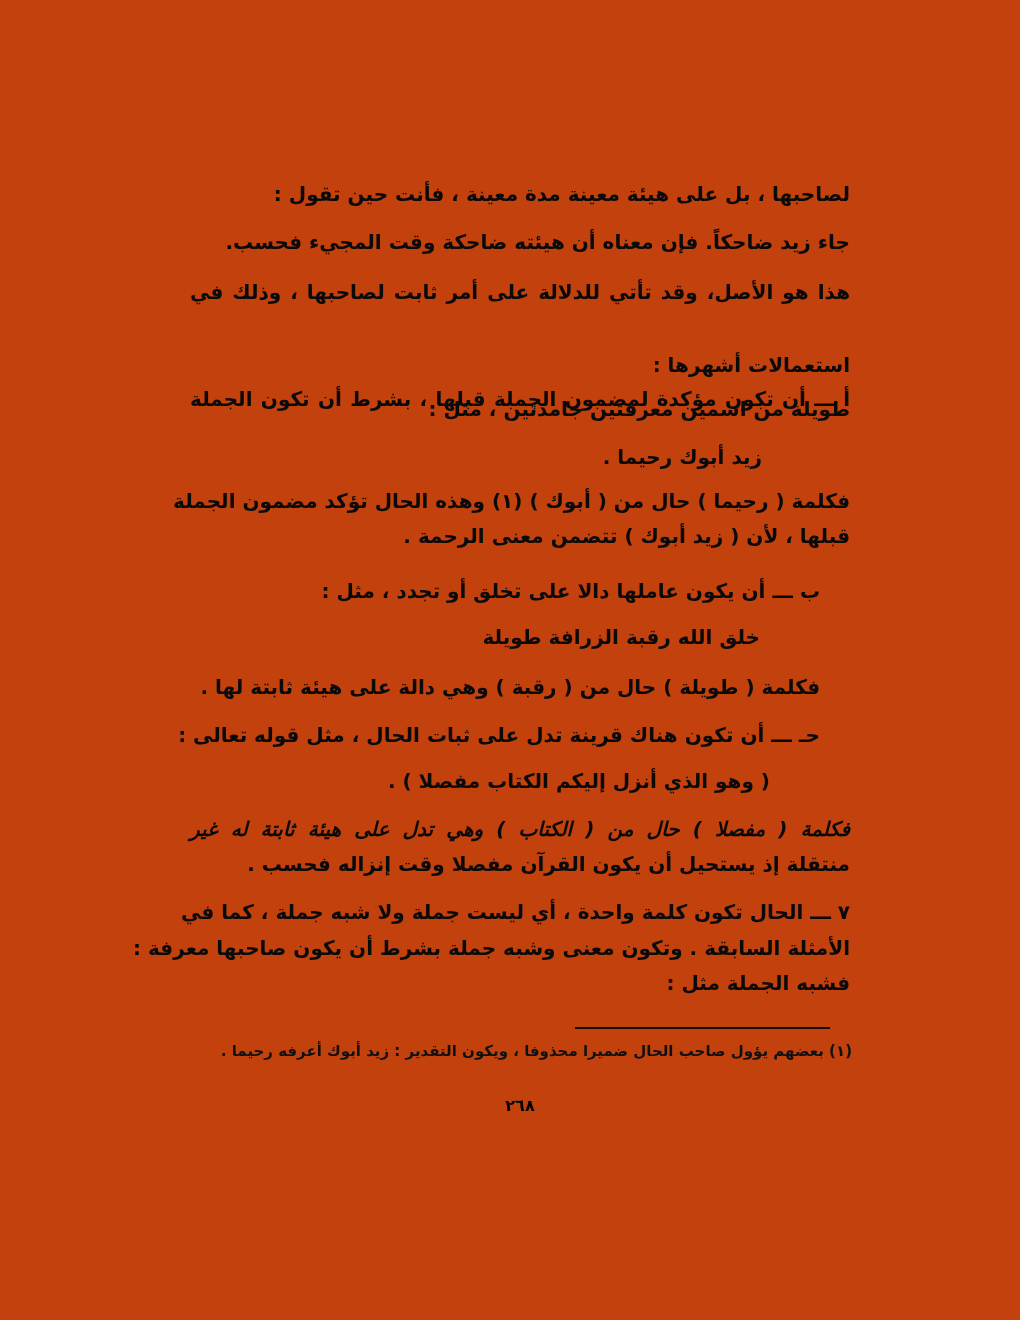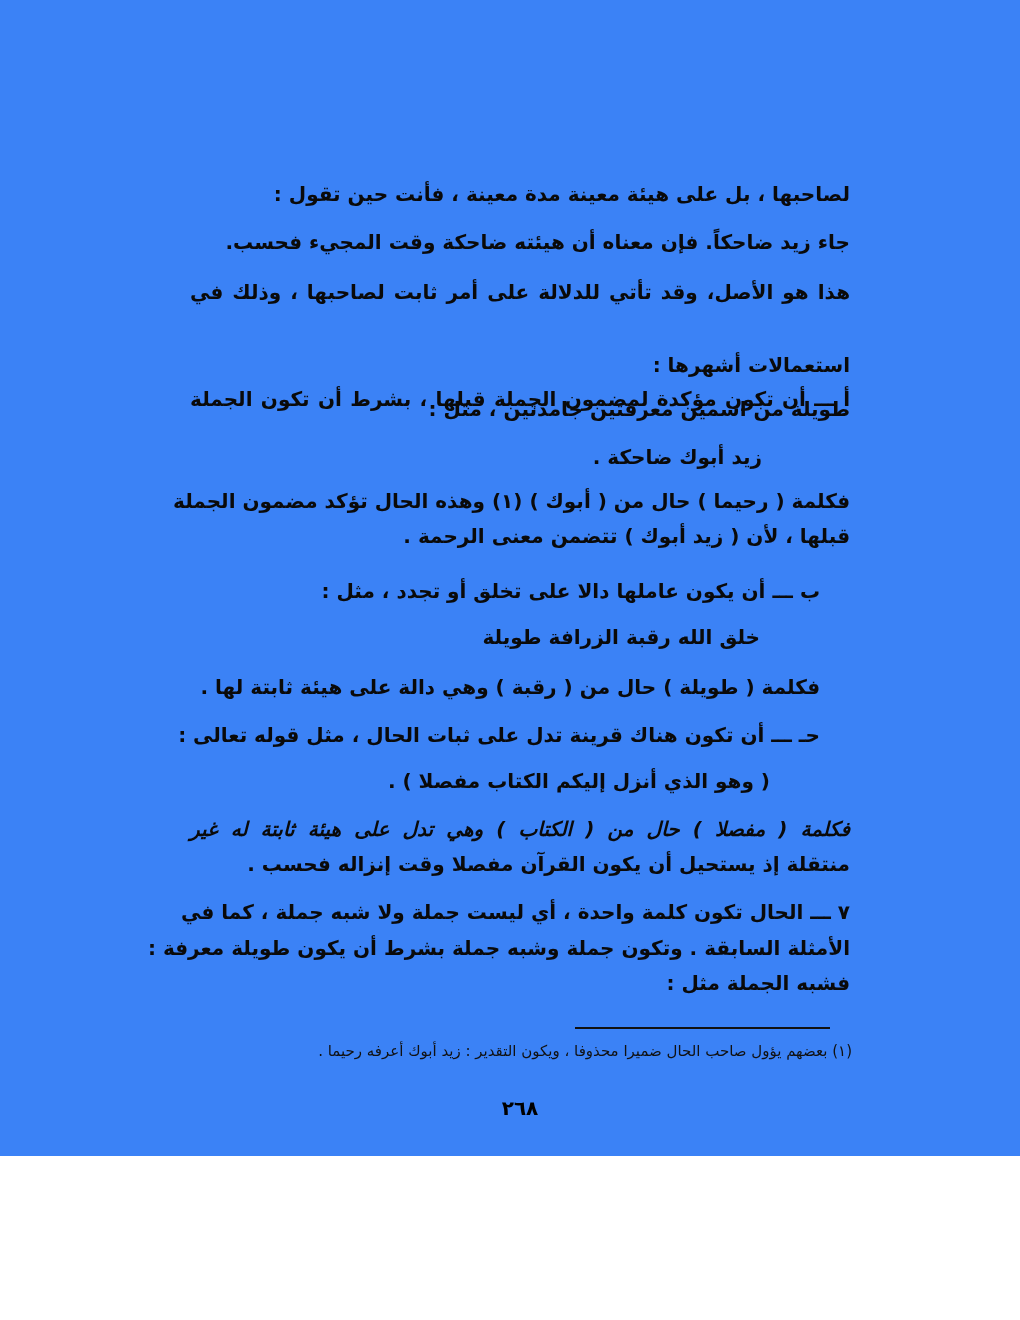--- a/index.html
+++ b/index.html
@@ -12,22 +12,22 @@
       height: 1320px;
       position: relative;
       overflow: hidden;
       font-family: "DejaVu Sans", sans-serif;
       color: #000000;
     }
     .page {
       position: absolute;
       left: 0; top: 0;
       width: 1020px;
-      height: 1156px;
-      background: #3b82f6;
+      height: 1320px;
+      background: #c2410c;
     }
     .line {
       position: absolute;
       direction: rtl;
       unicode-bidi: plaintext;
       white-space: nowrap;
       font-size: 20px;
       line-height: 28px;
       font-weight: bold;
       color: #0a0a0a;
@@ -54,63 +54,63 @@
       border-top: 2px solid #111111;
     }
     .footnote {
       position: absolute;
       right: 168px;
       top: 1040px;
       direction: rtl;
       white-space: nowrap;
       font-size: 15px;
       line-height: 22px;
-      font-weight: normal;
+      font-weight: bold;
       color: #111111;
     }
     .page-number {
       position: absolute;
       left: 490px;
       top: 1096px;
       width: 60px;
       text-align: center;
       direction: rtl;
-      font-size: 20px;
+      font-size: 16px;
       font-weight: bold;
       color: #000000;
     }
   </style>
 </head>
 <body>
 
 <div class="page">
 
   <div class="line start" style="top:180px;">لصاحبها ، بل على هيئة معينة مدة معينة ، فأنت حين تقول :</div>
   <div class="line start" style="top:228px;">جاء زيد ضاحكاً. فإن معناه أن هيئته ضاحكة وقت المجيء فحسب.</div>
   <div class="line full" style="top:278px;">هذا هو الأصل، وقد تأتي للدلالة على أمر ثابت لصاحبها ، وذلك في</div>
   <div class="line start" style="top:311px;margin-top:40px;">استعمالات أشهرها :</div>
 
   <div class="line full" style="top:361px;margin-top:24px;">أ ـــ أن تكون مؤكدة لمضمون الجملة قبلها ، بشرط أن تكون الجملة</div>
   <div class="line start" style="top:395px;">طويلة من اسمين معرفتين جامدتين ، مثل :</div>
-  <div class="line indent1" style="top:443px; right:258px;">زيد أبوك ضاحكة .</div>
+  <div class="line indent1" style="top:443px; right:258px;">زيد أبوك رحيما .</div>
 
   <div class="line full" style="top:487px;">فكلمة ( رحيما ) حال من ( أبوك ) (١) وهذه الحال تؤكد مضمون الجملة</div>
   <div class="line indent1" style="top:577px;">ب ـــ أن يكون عاملها دالا على تخلق أو تجدد ، مثل :</div>
 
   <div class="line start" style="top:522px;">قبلها ، لأن ( زيد أبوك ) تتضمن معنى الرحمة .</div>
   <div class="line indent2" style="top:623px;">خلق الله رقبة الزرافة طويلة</div>
   <div class="line indent1" style="top:673px;">فكلمة ( طويلة ) حال من ( رقبة ) وهي دالة على هيئة ثابتة لها .</div>
 
   <div class="line indent1" style="top:721px;">حـ ـــ أن تكون هناك قرينة تدل على ثبات الحال ، مثل قوله تعالى :</div>
   <div class="line centered-ex" style="top:767px;">( وهو الذي أنزل إليكم الكتاب مفصلا ) .</div>
 
   <div class="line full" style="top:815px;font-style:italic;">فكلمة ( مفصلا ) حال من ( الكتاب ) وهي تدل على هيئة ثابتة له غير</div>
   <div class="line start" style="top:850px;">منتقلة إذ يستحيل أن يكون القرآن مفصلا وقت إنزاله فحسب .</div>
 
   <div class="line full" style="top:898px;">٧ ـــ الحال تكون كلمة واحدة ، أي ليست جملة ولا شبه جملة ، كما في</div>
-  <div class="line full" style="top:934px;">الأمثلة السابقة . وتكون جملة وشبه جملة بشرط أن يكون طويلة معرفة :</div>
+  <div class="line full" style="top:934px;">الأمثلة السابقة . وتكون معنى وشبه جملة بشرط أن يكون صاحبها معرفة :</div>
   <div class="line start" style="top:969px;">فشبه الجملة مثل :</div>
 
   <div class="footnote-rule"></div>
   <div class="footnote">(١) بعضهم يؤول صاحب الحال ضميرا محذوفا ، ويكون التقدير : زيد أبوك أعرفه رحيما .</div>
 
   <div class="page-number">٢٦٨</div>
 </div>
 
 </body></html>

